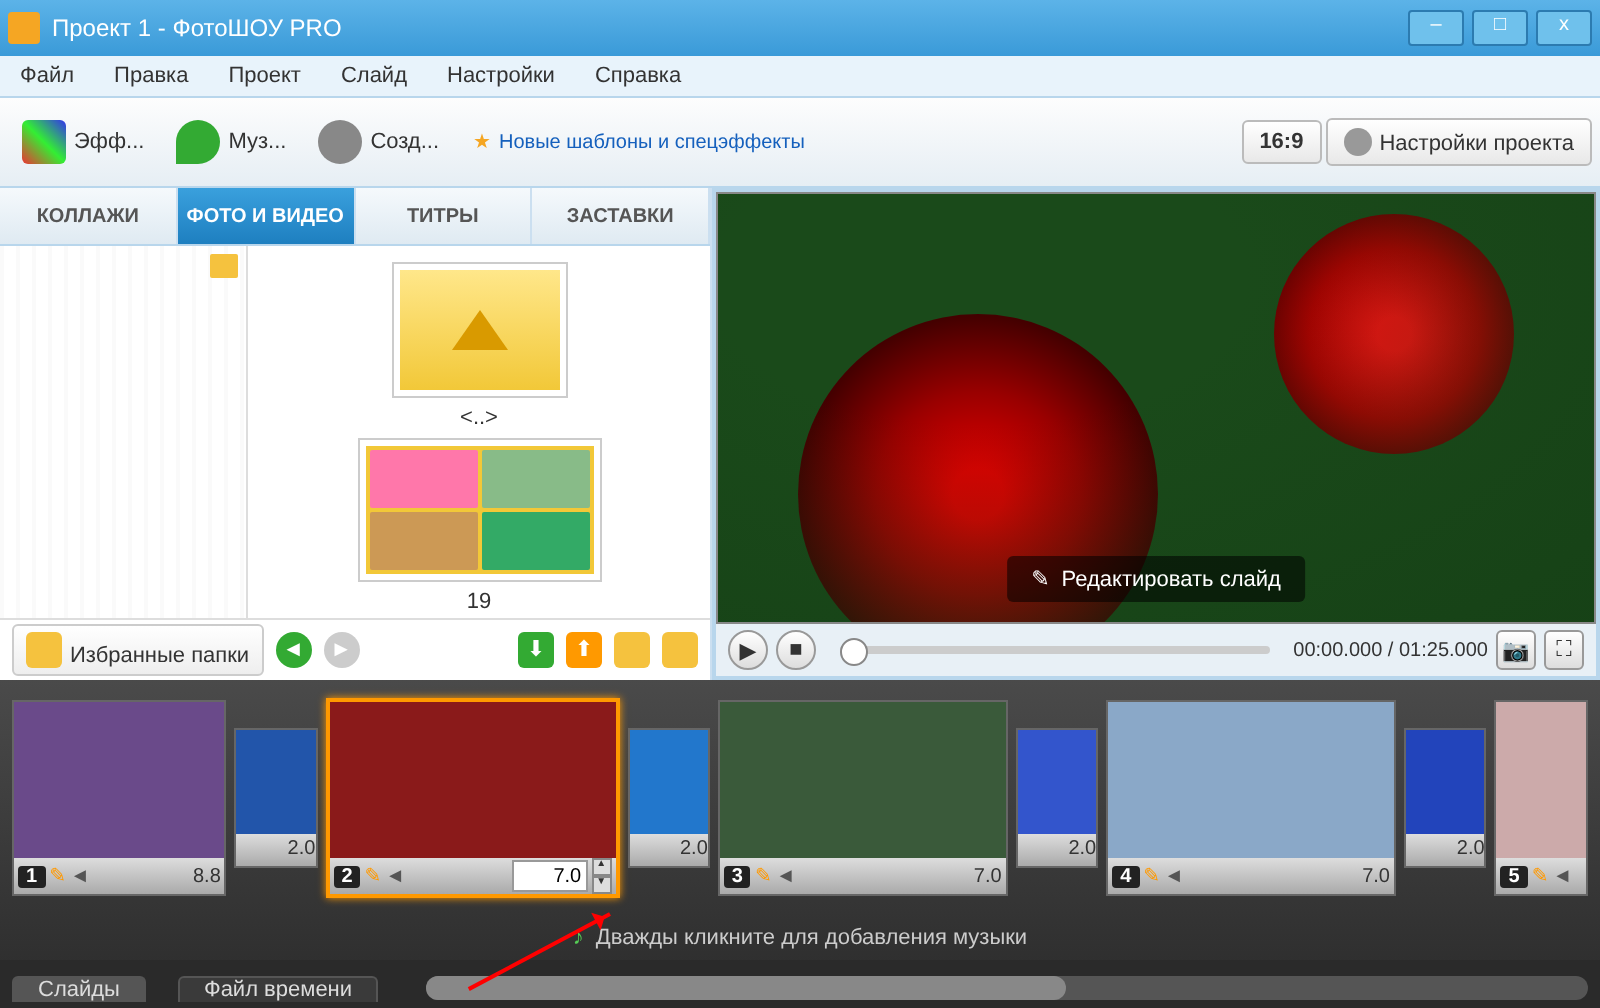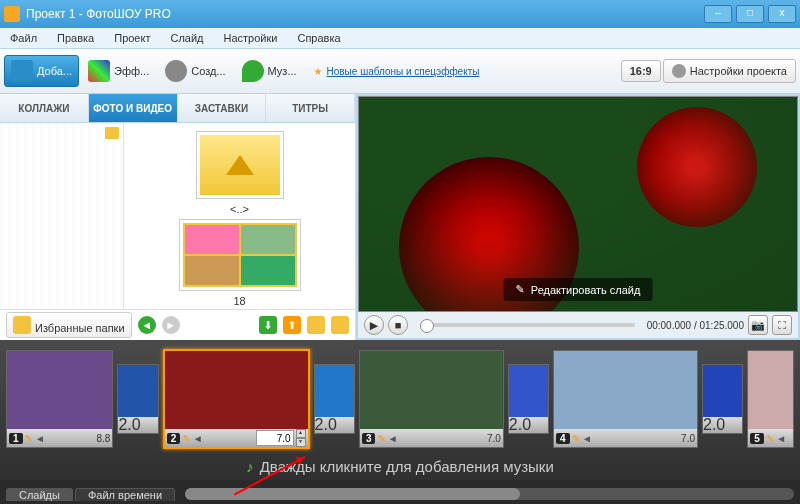--- a/index.html
+++ b/index.html
@@ -10,21 +10,21 @@
 .menubar{height:20px;background:#e8f3fb;border-bottom:1px solid #b8d6ec;display:flex;align-items:center;padding:0 4px;gap:8px}
 .menubar span{padding:2px 6px}
 .toolbar{height:44px;background:linear-gradient(#fdfdfd,#e6eef4);border-bottom:1px solid #b8d6ec;display:flex;align-items:center;padding:0 4px;gap:2px}
 .tbtn{display:flex;align-items:center;gap:4px;padding:4px 6px;border:1px solid transparent;border-radius:3px;white-space:nowrap}
 .tbtn.active{background:linear-gradient(#4db0e8,#1a7fc0);color:#fff;border-color:#1570a8}
 .tbtn .ico{width:22px;height:22px;border-radius:3px}
 .links-box{flex:1;display:flex;flex-direction:column;padding:2px 0 2px 8px;font-size:10px;gap:2px}
 .links-box div{display:flex;align-items:center;gap:4px}
 .star{color:#f5a623}
 .globe{color:#2a8;width:12px;height:12px;background:#2a8;border-radius:50%;display:inline-block}
-.ratio-btn,.opt-btn{border:1px solid #bbb;background:linear-gradient(#fff,#e8e8e8);border-radius:3px;padding:4px 8px;display:flex;align-items:center;gap:4px;white-space:nowrap}
+.ratio-btn,.opt-btn{border:1px solid #bbb;background:linear-gradient(#fff,#e8e8e8);border-radius:3px;padding:4px 8px;display:flex;align-items:flex-end;gap:4px;white-space:nowrap}
 .opt-ico{width:14px;height:14px}
 .content{display:flex;height:246px}
 .left-pane{width:355px;display:flex;flex-direction:column;background:#fff;border-right:1px solid #cbdff0}
 .tabs{height:28px;background:linear-gradient(#f5f9fc,#dfeaf2);display:flex;border-bottom:1px solid #b8d6ec}
 .tab{flex:1;display:flex;align-items:center;justify-content:center;font-weight:bold;font-size:10px;color:#555;border-right:1px solid #cbdff0}
 .tab.active{background:linear-gradient(#3aa0dd,#1e7fc0);color:#fff}
 .browser{flex:1;display:flex;overflow:hidden}
 .folder-tree{width:115px;border-right:1px solid #ddd;padding:4px;position:relative;background:repeating-linear-gradient(90deg,#fafafa 0 2px,transparent 2px 8px)}
 .folder-ico{width:14px;height:12px;background:#f5c23e;border-radius:1px;position:absolute;top:4px;right:4px}
 .thumb-area{flex:1;padding:8px;overflow:auto;display:flex;flex-direction:column;align-items:center;gap:4px}
@@ -52,33 +52,33 @@
 .slides-row{height:110px;display:flex;align-items:center;padding:4px 6px;gap:4px;overflow:hidden}
 .slide-card{border:1px solid #666;background:#111;position:relative;box-shadow:inset 0 0 0 1px #888}
 .slide-card.sel{border:2px solid #f90;box-shadow:0 0 4px #f90}
 .slide-img{width:100%;height:calc(100% - 18px);background:#345}
 .slide-foot{height:18px;background:linear-gradient(#ddd,#aaa);display:flex;align-items:center;font-size:10px;gap:2px;padding:0 2px}
 .slide-foot .num{background:#222;color:#fff;padding:0 4px;border-radius:2px;font-weight:bold}
 .slide-foot .pen{color:#f90}
 .slide-foot .spring{flex:1}
 .trans-card{width:44px;height:68px;border:1px solid #666;background:#222;display:flex;flex-direction:column}
 .trans-img{flex:1;background:#25a}
-.trans-foot{height:16px;background:linear-gradient(#ddd,#aaa);text-align:left;font-size:16px;line-height:16px}
+.trans-foot{height:16px;background:linear-gradient(#ddd,#aaa);text-align:right;font-size:10px;line-height:16px}
 .dur-input{width:32px;height:14px;border:1px solid #999;text-align:right;padding:0 2px;font-size:10px}
 .spin{display:inline-flex;flex-direction:column;width:10px}
 .spin div{height:7px;background:#ddd;border:1px solid #888;font-size:5px;line-height:5px;text-align:center}
-.music-row{height:22px;display:flex;align-items:flex-start;justify-content:center;color:#ccc;gap:6px;font-size:15px}
+.music-row{height:22px;display:flex;align-items:center;justify-content:center;color:#ccc;gap:6px;font-size:11px}
 .bottom-tabs{height:28px;background:#2a2a2a;display:flex;align-items:center;padding:0 6px;gap:0}
-.btab{padding:0 12px;color:#ddd;background:#3a3a3a;border:1px solid #555;border-bottom:none;border-radius:3px 3px 0 0;margin-right:2px}
+.btab{padding:0 12px;color:#ddd;background:#3a3a3a;border:1px solid #555;border-bottom:none;border-radius:3px 3px 0 0;margin-right:16px}
 .btab.active{background:#555}
 .hscroll{flex:1;height:12px;background:#555;border-radius:6px;margin-left:8px;position:relative}
 .hscroll-thumb{position:absolute;left:0;top:0;width:55%;height:100%;background:#888;border-radius:6px}
 .red-arrow{position:absolute;width:80px;height:2px;background:red;transform-origin:right center}
 .red-arrow::before{content:"";position:absolute;right:-2px;top:-4px;border:5px solid transparent;border-left-color:red}
-a.link{color:#1560bd;text-decoration:underline}
+a.link{color:#1560bd;}
 .time-txt{font-size:10px;color:#333;white-space:nowrap}
 </style>
 </head>
 <body>
 
 <div class="titlebar">
   <div class="app-icon"></div>
   <span>Проект 1 - ФотоШОУ PRO</span>
   <div class="spacer"></div>
   <div class="winbtn">–</div>
@@ -89,35 +89,31 @@
 <div class="menubar">
   <span>Файл</span>
   <span>Правка</span>
   <span>Проект</span>
   <span>Слайд</span>
   <span>Настройки</span>
   <span>Справка</span>
 </div>
 
 <div class="toolbar">
-  <div class="tbtn active">
-      <div class="ico" style="background:#2a8dc8"></div>
-      <span>Доба...</span>
-    </div>
   <div class="tbtn">
       <div class="ico" style="background:linear-gradient(45deg,#e33,#3e3,#33e)"></div>
       <span>Эфф...</span>
     </div>
   <div class="tbtn">
+      <div class="ico" style="background:#3a3;border-radius:50% 50% 50% 0"></div>
+      <span>Муз...</span>
+    </div>
+  <div class="tbtn">
       <div class="ico" style="background:#888;border-radius:50%"></div>
       <span>Созд...</span>
-    </div>
-  <div class="tbtn">
-      <div class="ico" style="background:#3a3;border-radius:50% 50% 50% 0"></div>
-      <span>Муз...</span>
     </div>
   <div class="links-box">
     <div>
         <span class="star">★</span>
         <a class="link">Новые шаблоны и спецэффекты</a>
       </div>
   </div>
   <div class="ratio-btn">
       <b>16:9</b>
     </div>
@@ -125,43 +121,43 @@
       <div class="opt-ico" style="background:#999;border-radius:50%"></div>
       <span>Настройки проекта</span>
     </div>
 </div>
 
 <div class="content">
   <div class="left-pane">
     <div class="tabs">
       <div class="tab">КОЛЛАЖИ</div>
       <div class="tab active">ФОТО И ВИДЕО</div>
+      <div class="tab">ТИТРЫ</div>
       <div class="tab">ЗАСТАВКИ</div>
-      <div class="tab">ТИТРЫ</div>
     </div>
     <div class="browser">
       <div class="folder-tree">
           <div class="folder-ico"></div>
         </div>
       <div class="thumb-area">
         <div class="thumb-box">
             <div class="thumb-yel">
               <div class="arrow-up"></div>
             </div>
           </div>
         <div>&lt;..&gt;</div>
         <div class="thumb-box">
             <div class="thumb-collage">
               <div></div>
               <div></div>
               <div></div>
               <div></div>
             </div>
           </div>
-        <div>18</div>
+        <div>19</div>
       </div>
     </div>
     <div class="fav-bar">
       <div class="fav-btn">
           <div class="ico-sm" style="background:#f5c23e"></div>
           <span>Избранные папки</span>
         </div>
       <div class="ico-sm" style="background:#3a3;border-radius:50%;color:#fff;text-align:center;line-height:18px">◄</div>
       <div class="ico-sm" style="background:#ccc;border-radius:50%;color:#fff;text-align:center;line-height:18px">►</div>
       <div style="flex:1"></div>

